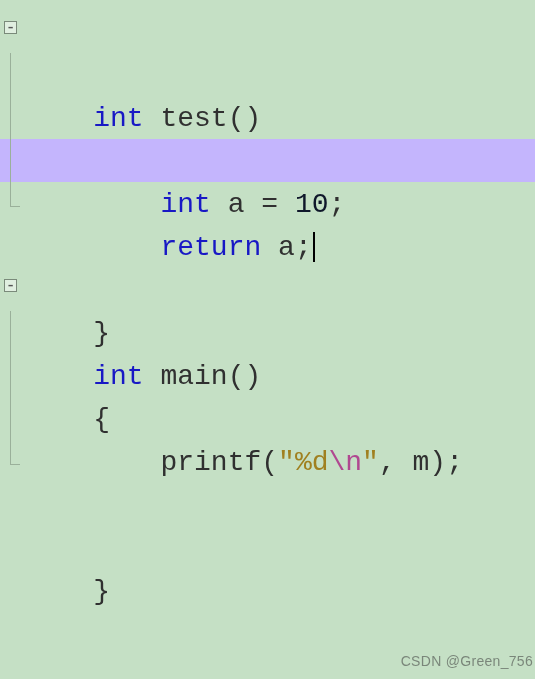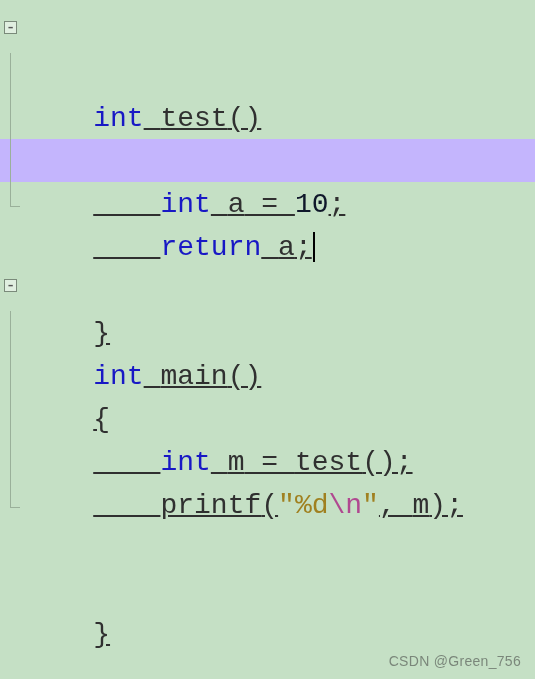--- a/index.html
+++ b/index.html
@@ -54,31 +54,31 @@
       left: 10px;
       bottom: 18px;
       width: 10px;
       height: 1px;
       background: #9ab09a;
     }
     .kw { color: #1818c5; }
     .num { color: #0f172a; }
     .str { color: #a08020; }
     .esc { color: #b04890; }
-    .txt { color: #303030; text-decoration: underline; }
+    .txt { color: #303030; }
     .cursor {
       border-left: 2px solid #000;
       display: inline-block;
       height: 30px;
       vertical-align: text-top;
       margin-left: 1px;
     }
     .watermark {
       position: absolute;
-      right: 14px;
+      right: 2px;
       bottom: 6px;
       font-family: Arial, sans-serif;
       font-size: 14px;
       color: rgba(60, 60, 60, 0.55);
       letter-spacing: 0.3px;
     }
   </style>
 </head>
 <body>
 
@@ -115,24 +115,20 @@
   <div class="line">
     <div class="gutter-box">-</div>
     <span class="kw">int</span><span class="txt"> </span><span class="txt">main</span><span class="txt">()</span>
   </div>
 
   <div class="line">
     <div class="fold-line"></div>
     <span class="txt">{</span>
   </div>
 
-  <div class="line">
-    <div class="fold-line"></div>
-    <span class="txt">    </span><span class="kw">int</span><span class="txt"> </span><span class="txt">m</span><span class="txt"> = </span><span class="txt">test</span><span class="txt">();</span>
-  </div>
 
   <div class="line">
     <div class="fold-line"></div>
     <span class="txt">    </span><span class="txt">printf</span><span class="txt">(</span><span class="str">"%d</span><span class="esc">\n</span><span class="str">"</span><span class="txt">, </span><span class="txt">m</span><span class="txt">);</span>
   </div>
 
   <div class="line">
     <div class="fold-line"></div>
   </div>
 

